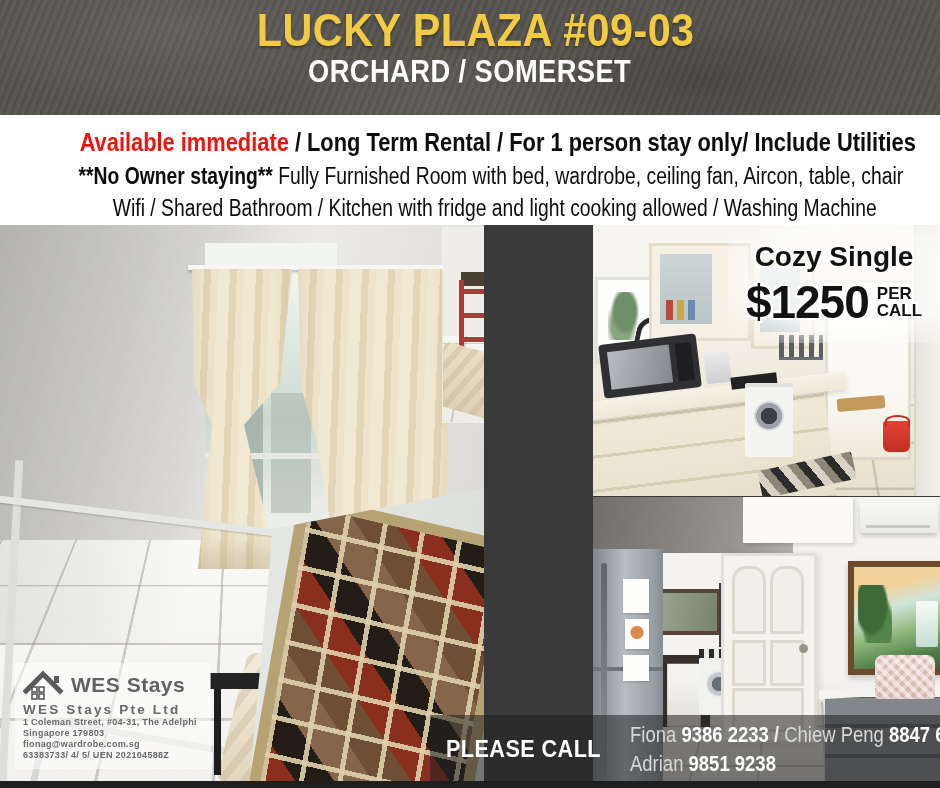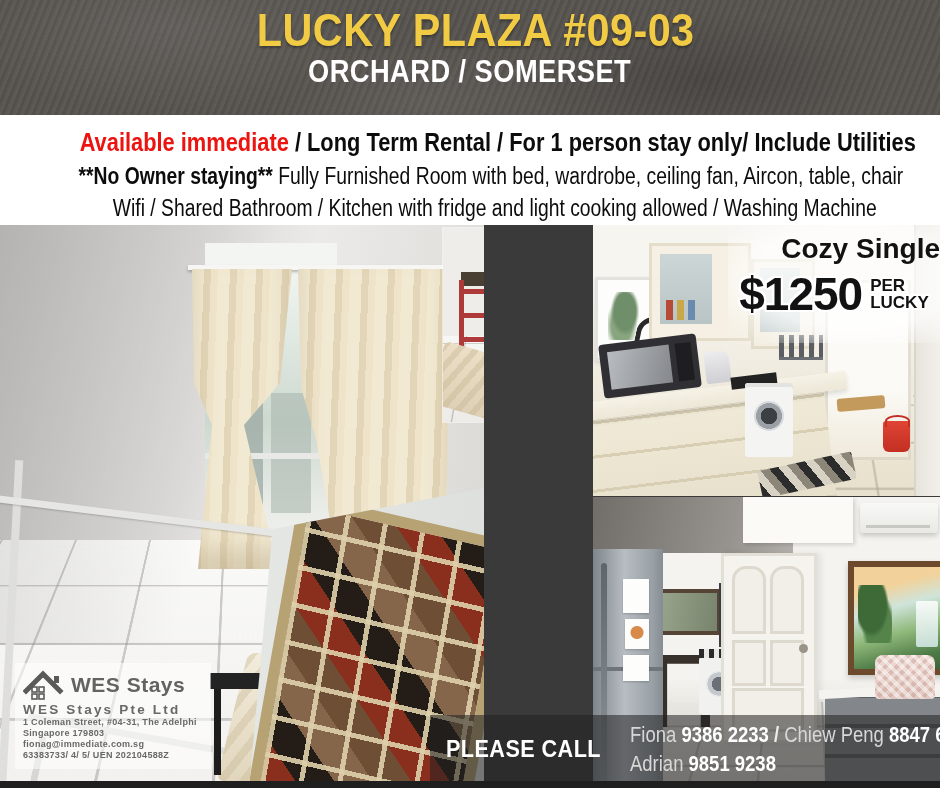--- a/index.html
+++ b/index.html
@@ -167,21 +167,21 @@
   .k-kettle{position:absolute;left:112px;top:126px;width:25px;height:32px;background:linear-gradient(#ececee,#cfcfd3);border-radius:5px 9px 3px 3px;transform:rotate(-7deg);}
   .k-stove{position:absolute;left:138px;top:150px;width:46px;height:12px;background:#222;transform:rotate(-7deg);}
   .k-wash{position:absolute;left:152px;top:158px;width:48px;height:74px;background:#f4f4f2;border-radius:3px;box-shadow:inset 0 4px 0 #e2e2e0;}
   .k-wash .drum{position:absolute;left:9px;top:18px;width:30px;height:30px;border-radius:50%;
     background:radial-gradient(circle,#3c4044 0 38%, #9aa0a6 40% 60%, #d8dade 62%);}
   .k-mat{position:absolute;left:166px;top:236px;width:96px;height:28px;transform:rotate(-12deg);
     background:repeating-linear-gradient(62deg,#2c2c2c 0 8px,#d8d2c4 8px 16px,#8c8678 16px 24px);border-radius:3px;}
   .k-overlay{position:absolute;right:0;top:0;width:212px;height:118px;
     background:radial-gradient(ellipse at 60% 45%, rgba(255,255,255,.72) 0 55%, rgba(255,255,255,.15) 85%, rgba(255,255,255,0));
     color:#121212;text-align:center;}
-  .k-overlay .rt{margin-top:8px;font-size:28px;font-weight:700;line-height:32px;text-align:right;}
+  .k-overlay .rt{margin-top:16px;font-size:28px;font-weight:700;line-height:32px;}
   .k-overlay .uc{font-size:28px;font-weight:700;line-height:32px;letter-spacing:-.5px;}
   .k-overlay .prow{display:flex;align-items:center;justify-content:center;gap:8px;margin-top:2px;}
   .outline{text-shadow:-2px 0 0 #fff,2px 0 0 #fff,0 -2px 0 #fff,0 2px 0 #fff,-2px -2px 0 #fff,2px 2px 0 #fff,-2px 2px 0 #fff,2px -2px 0 #fff;}
   .k-overlay .price{font-size:46px;font-weight:700;letter-spacing:-1px;}
   .k-overlay .permo{display:flex;flex-direction:column;align-items:flex-start;line-height:17px;font-size:17px;font-weight:700;}
 
   
   .laundry{left:593px;top:272px;width:347px;height:291px;
     background:linear-gradient(180deg,#f4f3ef 0 62%,#e6e4de 75%,#d6d4ce);}
   .l-ceil{position:absolute;left:0;top:0;width:200px;height:56px;background:linear-gradient(100deg,#716d69,#97938f 70%,#b5b2ae);}
@@ -345,21 +345,21 @@
                 <rect x="16" y="18" width="5" height="5"></rect>
               <rect x="9" y="25" width="5" height="5"></rect>
                 <rect x="16" y="25" width="5" height="5"></rect>
             </g>
           </svg>
           <span class="wm-brand">WES Stays</span>
         </div>
         <div class="wm-co">WES Stays Pte Ltd</div>
         <div class="wm-line">1 Coleman Street, #04-31, The Adelphi</div>
         <div class="wm-line">Singapore 179803</div>
-        <div class="wm-line">fionag@immediate.com.sg</div>
+        <div class="wm-line">fionag@wardrobe.com.sg</div>
         <div class="wm-line">63383733/ 4/ 5/ UEN 202104588Z</div>
       </div>
     </div>
 
     <div class="photo kitchen">
       <div class="k-floor"></div>
       <div class="k-hall"></div>
       <div class="k-hallmat"></div>
       <div class="k-bucket"></div>
       <div class="k-rwall"></div>
@@ -389,21 +389,21 @@
       <div class="k-wash">
           <div class="drum"></div>
         </div>
       <div class="k-mat"></div>
       <div class="k-overlay">
         <div class="rt">Cozy Single</div>
         <div class="prow">
           <span class="price outline">$1250</span>
           <span class="permo outline">
             <span>PER</span>
-            <span>LUCKY</span>
+            <span>CALL</span>
           </span>
         </div>
       </div>
     </div>
 
     <div class="photo laundry">
       <div class="l-floor"></div>
       <div class="l-ceil"></div>
       <div class="l-beam"></div>
       <div class="l-pic"></div>

